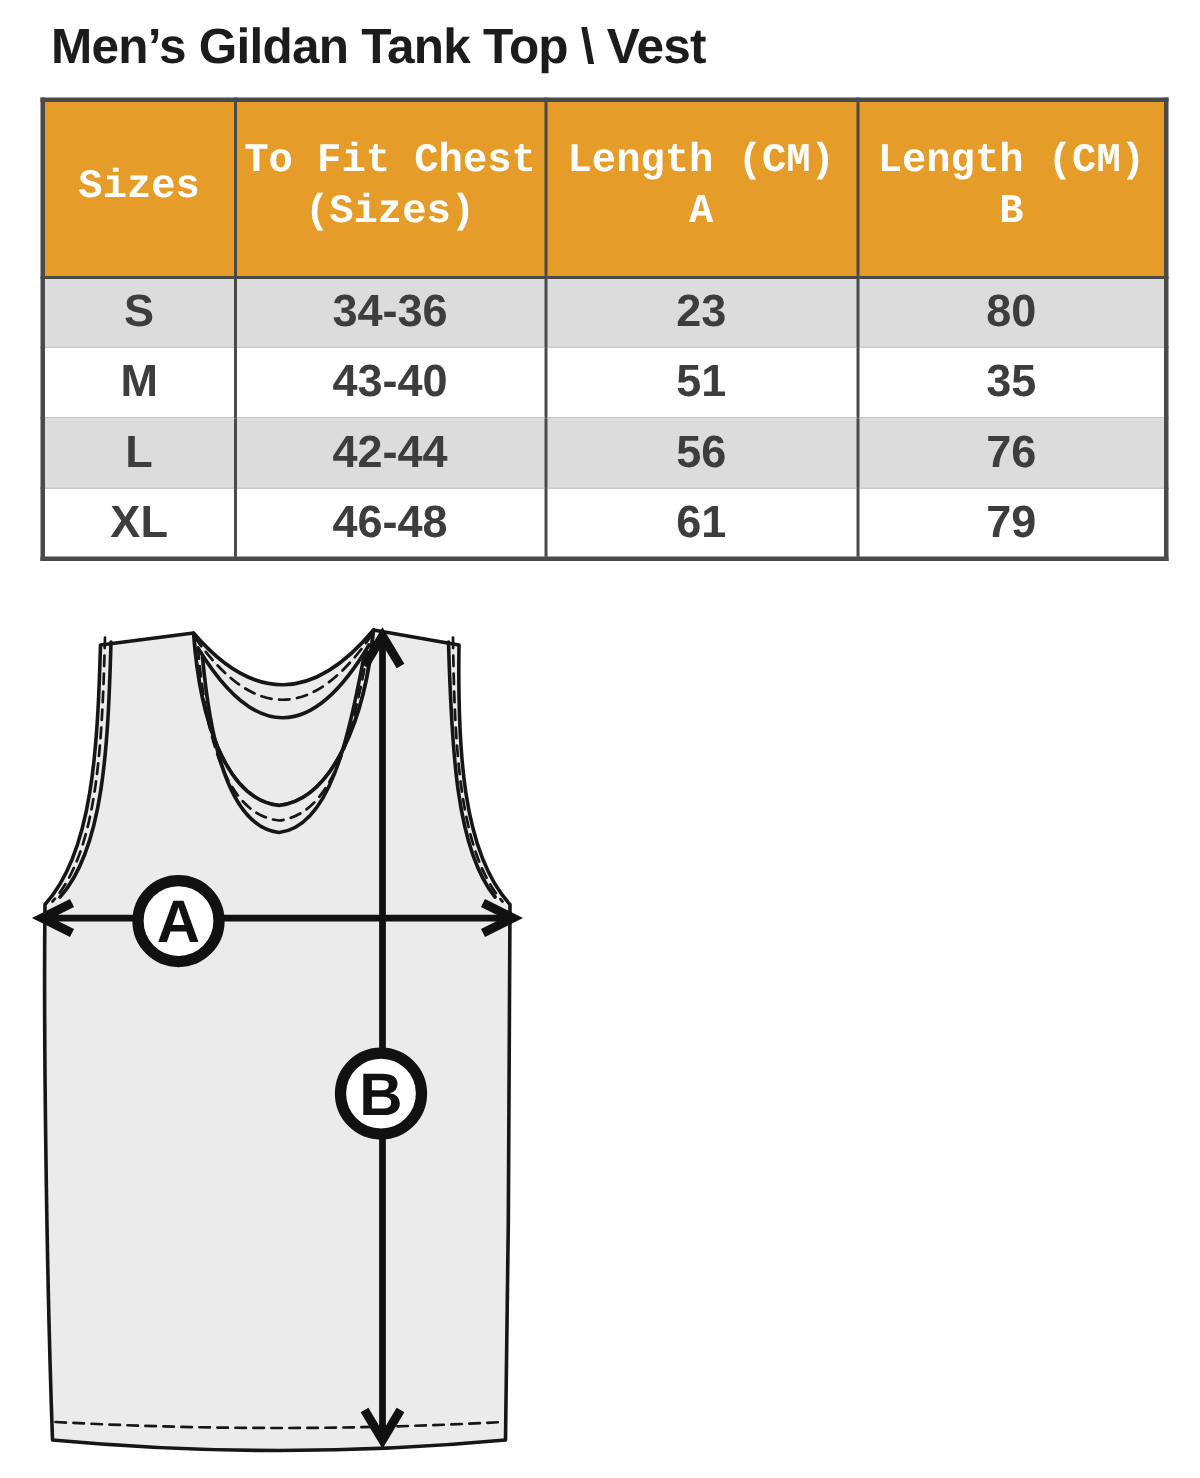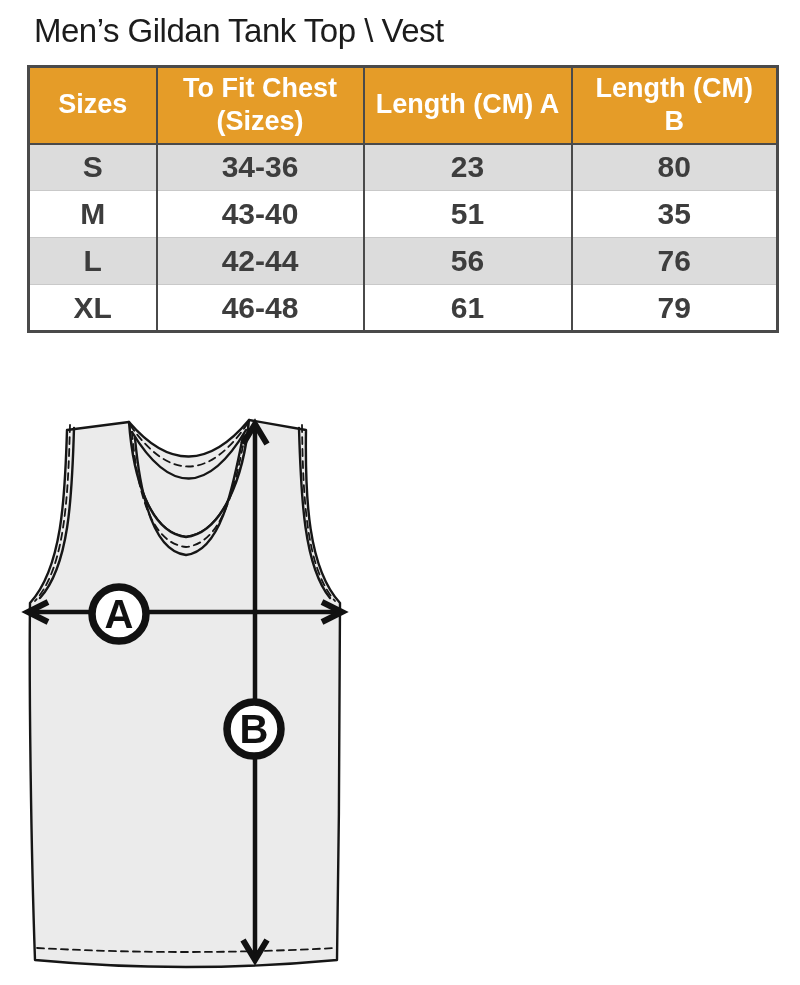--- a/index.html
+++ b/index.html
@@ -2,35 +2,35 @@
 <html><head>
 <meta charset="utf-8">
 <style>
   html,body{margin:0;padding:0;}
   body{
     width:800px;height:985px;position:relative;background:#ffffff;
     font-family:"Liberation Sans",sans-serif;overflow:hidden;
   }
   .page-title{
     position:absolute;left:34px;top:12px;margin:0;
-    font-size:33px;font-weight:normal;letter-spacing:-0.5px;color:#1c1c1c;
+    font-size:33px;font-weight:bold;letter-spacing:-0.5px;color:#1c1c1c;
     font-family:"Liberation Sans",sans-serif;white-space:nowrap;
   }
   table.size-chart{
     position:absolute;left:27px;top:65px;width:749px;
     border-collapse:collapse;table-layout:fixed;
     border:3px solid #4a4a4a;
   }
   table.size-chart th{
     background:#E59C28;color:#ffffff;font-weight:bold;font-size:27px;
     line-height:1.25;text-align:center;vertical-align:middle;
     border-left:2px solid #4a4a4a;border-right:2px solid #4a4a4a;
     border-bottom:2px solid #4a4a4a;padding:0 4px;
   }
-  table.size-chart thead tr{height:77px;}
+  table.size-chart thead tr{height:118px;font-family:Liberation Mono, monospace;}
   table.size-chart tbody tr{height:47px;}
   table.size-chart td{
     font-size:30px;font-weight:bold;color:#3d3d3d;text-align:center;
     vertical-align:middle;background:#ffffff;
     border-left:2px solid #4a4a4a;border-right:2px solid #4a4a4a;
     border-top:1px solid #c9c9c9;padding:0;
   }
   table.size-chart tbody tr.alt td{background:#DCDCDC;}
   .tank-diagram{
     position:absolute;left:0;top:408px;width:370px;height:577px;

